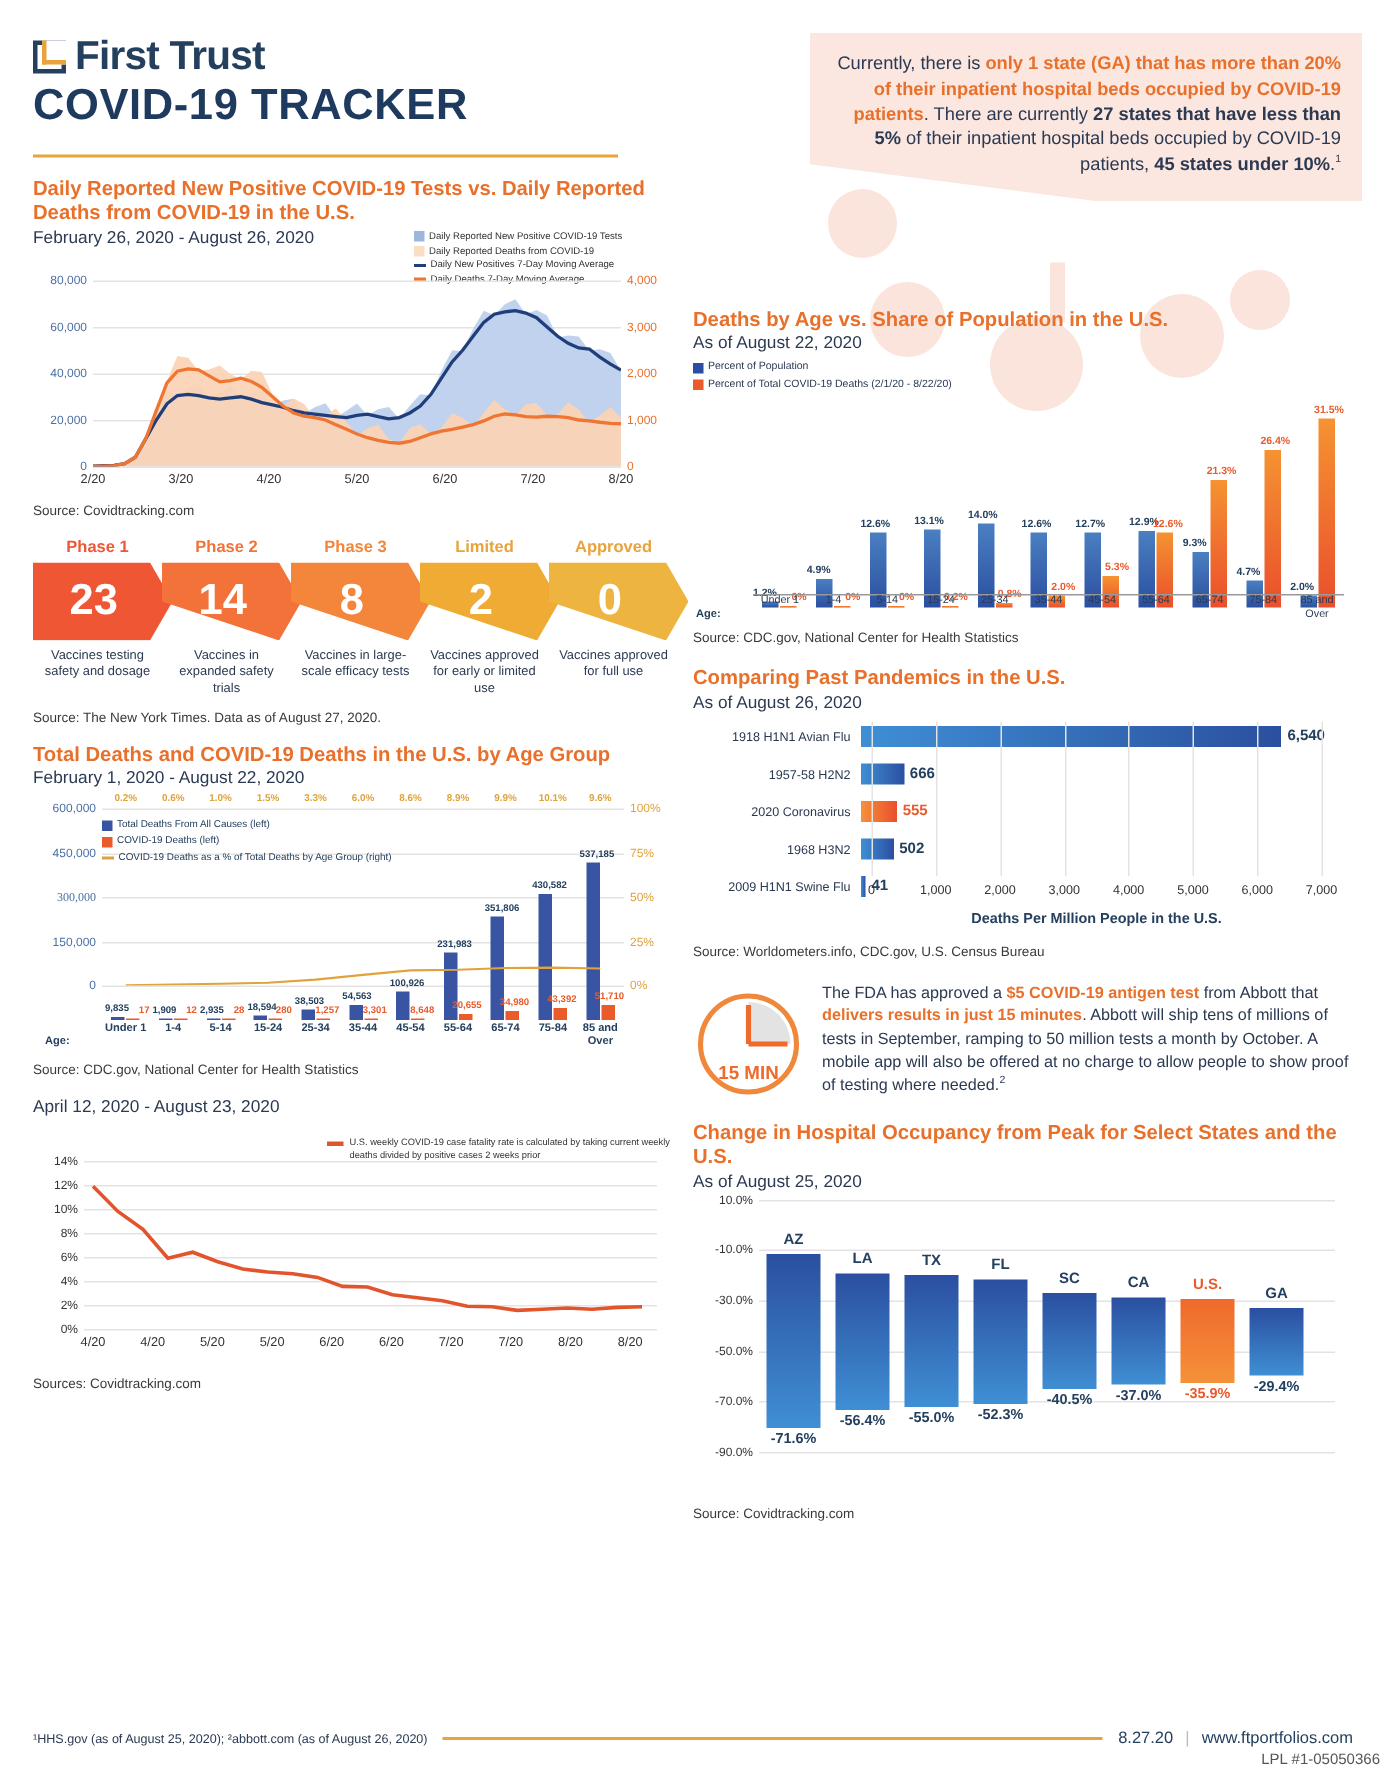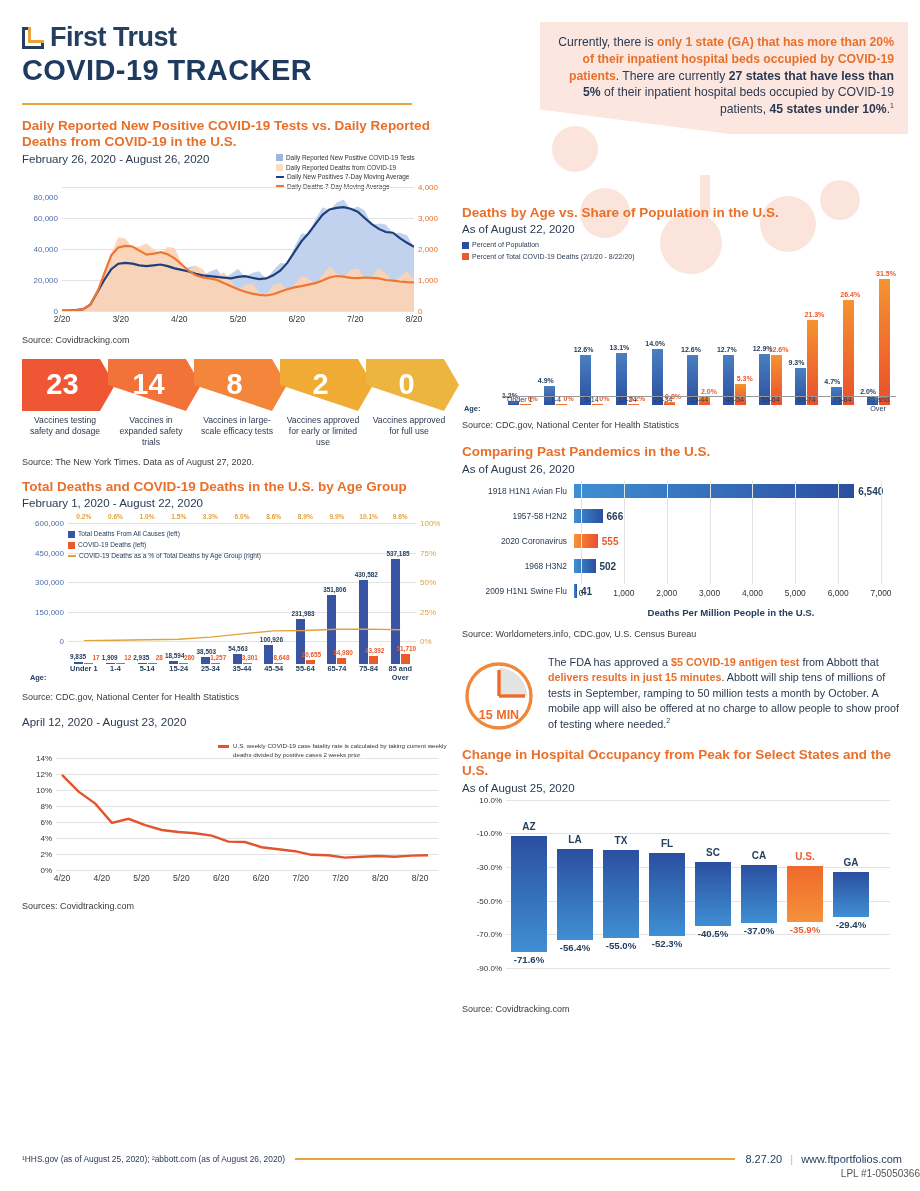--- a/index.html
+++ b/index.html
@@ -181,41 +181,48 @@
             <div class="gl" style="top:93px;"></div>
             <div class="yl" style="top:93px;">20,000</div>
             <div class="ylr" style="top:93px;">1,000</div>
             <div class="gl" style="top:62px;"></div>
             <div class="yl" style="top:62px;">40,000</div>
             <div class="ylr" style="top:62px;">2,000</div>
             <div class="gl" style="top:31px;"></div>
             <div class="yl" style="top:31px;">60,000</div>
             <div class="ylr" style="top:31px;">3,000</div>
             <div class="gl" style="top:0px;"></div>
-            <div class="yl" style="top:10px;">80,000</div>
+            <div class="yl" style="top:0px;">80,000</div>
             <div class="ylr" style="top:0px;">4,000</div>
             <div class="xl" style="left:0px;">2/20</div>
             <div class="xl" style="left:58.666666666666664px;">3/20</div>
             <div class="xl" style="left:117.33333333333333px;">4/20</div>
             <div class="xl" style="left:176px;">5/20</div>
             <div class="xl" style="left:234.66666666666666px;">6/20</div>
             <div class="xl" style="left:293.3333333333333px;">7/20</div>
             <div class="xl" style="left:352px;">8/20</div>
             <svg viewBox="0 0 352 124" width="352" height="124" preserveAspectRatio="none" style="position: absolute; left: 0px; top: 0px;">
               <path d="M0.0 123.7 L7.0 123.5 L14.1 123.2 L21.1 122.1 L28.2 117.8 L35.2 105.4 L42.2 93.0 L49.3 73.9 L56.3 77.2 L63.4 71.7 L70.4 68.5 L77.4 78.8 L84.5 74.7 L91.5 70.1 L98.6 78.0 L105.6 74.6 L112.6 73.3 L119.7 83.5 L126.7 80.0 L133.8 78.8 L140.8 88.9 L147.8 84.5 L154.9 81.9 L161.9 91.3 L169.0 86.8 L176.0 82.0 L183.0 89.8 L190.1 85.9 L197.1 84.3 L204.2 92.1 L211.2 83.5 L218.2 75.9 L225.3 76.7 L232.3 60.2 L239.4 46.5 L246.4 47.2 L253.4 32.2 L260.5 20.2 L267.5 23.2 L274.6 15.8 L281.6 12.5 L288.6 22.5 L295.7 19.6 L302.7 23.4 L309.8 38.0 L316.8 36.6 L323.8 37.4 L330.9 46.6 L337.9 45.8 L345.0 48.3 L352.0 60.5 L352 124 L0 124 Z" fill="#bdd0ec" opacity="0.95"></path>
               <path d="M0.0 123.8 L7.0 123.7 L14.1 123.4 L21.1 122.1 L28.2 117.8 L35.2 105.4 L42.2 86.8 L49.3 66.9 L56.3 50.3 L63.4 51.5 L70.4 60.3 L77.4 59.4 L84.5 56.6 L91.5 62.3 L98.6 65.9 L105.6 60.1 L112.6 61.0 L119.7 76.0 L126.7 83.1 L133.8 78.7 L140.8 82.3 L147.8 91.9 L154.9 89.8 L161.9 85.2 L169.0 94.0 L176.0 103.3 L183.0 98.5 L190.1 96.0 L197.1 105.6 L204.2 108.4 L211.2 98.2 L218.2 95.9 L225.3 102.3 L232.3 98.0 L239.4 88.5 L246.4 91.5 L253.4 97.1 L260.5 88.2 L267.5 79.6 L274.6 85.9 L281.6 90.0 L288.6 82.5 L295.7 81.6 L302.7 90.0 L309.8 89.2 L316.8 81.1 L323.8 86.0 L330.9 94.5 L337.9 90.0 L345.0 84.2 L352.0 91.5 L352 124 L0 124 Z" fill="#fbd3b4" opacity="0.92"></path>
               <path d="M0.0 123.7 L7.0 123.5 L14.1 123.2 L21.1 122.1 L28.2 117.8 L35.2 105.4 L42.2 93.0 L49.3 82.2 L56.3 76.7 L63.4 75.9 L70.4 76.7 L77.4 78.3 L84.5 79.1 L91.5 78.3 L98.6 77.5 L105.6 79.1 L112.6 81.4 L119.7 82.9 L126.7 84.5 L133.8 86.8 L140.8 88.3 L147.8 89.1 L154.9 89.9 L161.9 90.7 L169.0 91.4 L176.0 89.9 L183.0 89.1 L190.1 90.7 L197.1 92.2 L204.2 91.4 L211.2 88.3 L218.2 83.7 L225.3 75.9 L232.3 65.1 L239.4 54.3 L246.4 46.5 L253.4 37.2 L260.5 27.9 L267.5 22.5 L274.6 20.9 L281.6 20.1 L288.6 21.7 L295.7 24.8 L302.7 31.0 L309.8 37.2 L316.8 41.9 L323.8 45.0 L330.9 45.7 L337.9 51.1 L345.0 55.8 L352.0 59.7" fill="none" stroke="#1f3f7a" stroke-width="2.2"></path>
               <path d="M0.0 123.8 L7.0 123.7 L14.1 123.4 L21.1 122.1 L28.2 117.8 L35.2 105.4 L42.2 86.8 L49.3 68.2 L56.3 60.5 L63.4 58.9 L70.4 59.5 L77.4 63.6 L84.5 67.6 L91.5 66.7 L98.6 65.1 L105.6 67.3 L112.6 71.3 L119.7 77.5 L126.7 83.7 L133.8 88.3 L140.8 90.5 L147.8 91.4 L154.9 93.0 L161.9 96.1 L169.0 99.2 L176.0 102.3 L183.0 104.8 L190.1 106.6 L197.1 107.9 L204.2 108.5 L211.2 107.3 L218.2 104.8 L225.3 102.3 L232.3 100.4 L239.4 99.2 L246.4 97.7 L253.4 96.1 L260.5 93.6 L267.5 90.5 L274.6 89.0 L281.6 89.6 L288.6 90.8 L295.7 91.1 L302.7 90.5 L309.8 90.8 L316.8 91.4 L323.8 93.0 L330.9 93.6 L337.9 94.5 L345.0 95.2 L352.0 95.5" fill="none" stroke="#ef7632" stroke-width="2.2"></path>
             </svg>
           </div>
       </div>
       <div class="source" style="margin-top:2px;">Source: Covidtracking.com</div>
     </div>
 
     <div class="phases" style="margin-top:14px;">
+      <div class="phase-labels" id="phLbl">
+          <div style="color:#ef5634;">Phase 1</div>
+          <div style="color:#f2723a;">Phase 2</div>
+          <div style="color:#f3863a;">Phase 3</div>
+          <div style="color:#e8a33d;">Limited</div>
+          <div style="color:#e8a33d;">Approved</div>
+        </div>
       <div class="chev-row" id="phChev">
           <div class="chev" style="background:#ef5634;">
             <span>23</span>
           </div>
           <div class="chev" style="background:#f2723a;">
             <span>14</span>
           </div>
           <div class="chev" style="background:#f3863a;">
             <span>8</span>
           </div>
@@ -241,21 +248,21 @@
       <div class="sec-sub">February 1, 2020 - August 22, 2020</div>
       <div class="c2wrap" id="c2">
           <div style="position:absolute;left:46px;right:36px;top:8px;height:118px;">
             <div class="gl" style="top:118px;"></div>
             <div class="yl" style="top:118px;">0</div>
             <div class="ylr" style="top:118px;color:#e0a33c;">0%</div>
             <div class="gl" style="top:88.5px;"></div>
             <div class="yl" style="top:88.5px;">150,000</div>
             <div class="ylr" style="top:88.5px;color:#e0a33c;">25%</div>
             <div class="gl" style="top:59px;"></div>
-            <div class="yl" style="top:59px;">300,000</div>
+            <div class="yl" style="top:59px;font-family:Liberation Serif, serif;">300,000</div>
             <div class="ylr" style="top:59px;color:#e0a33c;">50%</div>
             <div class="gl" style="top:29.5px;"></div>
             <div class="yl" style="top:29.5px;">450,000</div>
             <div class="ylr" style="top:29.5px;color:#e0a33c;">75%</div>
             <div class="gl" style="top:0px;"></div>
             <div class="yl" style="top:0px;">600,000</div>
             <div class="ylr" style="top:0px;color:#e0a33c;">100%</div>
           </div>
           <div class="pctrow">
             <div>0.2%</div>

